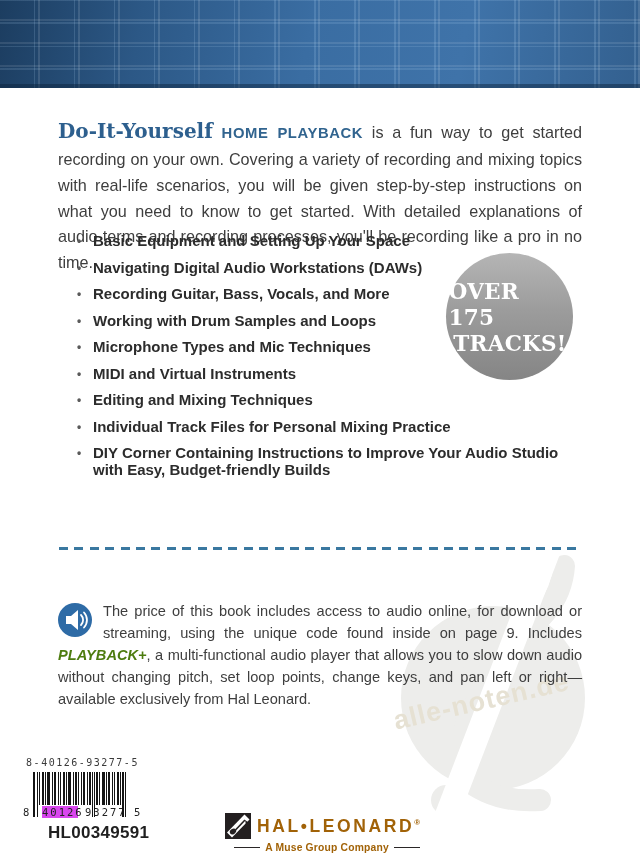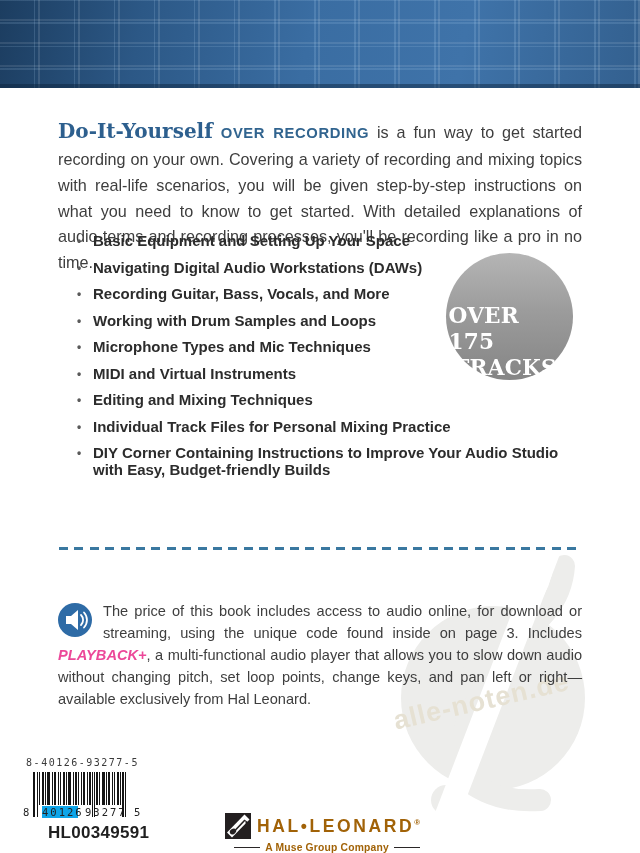--- a/index.html
+++ b/index.html
@@ -22,50 +22,50 @@
 
   
   .features{position:absolute;left:76px;top:233px;width:505px;margin:0;padding:0;z-index:2;}
   .features li{list-style:none;position:relative;padding-left:17px;margin:0 0 10px 0;
                font-weight:bold;font-size:15px;line-height:16.5px;color:#2c2c2c;}
   .features li::before{content:"•";position:absolute;left:1px;top:0;color:#5a5a5a;font-size:12px;}
 
   
   .badge{position:absolute;left:446px;top:253px;width:127px;height:127px;border-radius:50%;z-index:3;
          background:linear-gradient(180deg,#b5b5b5 0%,#9c9c9c 45%,#858585 100%);
-         display:flex;flex-direction:column;align-items:center;justify-content:flex-end;
+         display:flex;flex-direction:column;align-items:center;justify-content:center;
          font-family:"DejaVu Serif",serif;font-weight:bold;color:#ffffff;
          font-size:22.5px;line-height:26px;letter-spacing:.2px;transform:none;}
   .badge div{transform:scaleX(.96);}
 
   
   .dash-rule{position:absolute;left:59px;top:547px;width:522px;height:3px;z-index:2;
              background:repeating-linear-gradient(90deg,#3a78a0 0 9px,transparent 9px 15.4px);}
 
   
   .watermark{position:absolute;left:328px;top:548px;width:315px;height:300px;z-index:0;}
   .watermark svg{position:absolute;left:0;top:0;}
   .wm-text{position:absolute;left:66px;top:158px;transform:rotate(-13deg);transform-origin:left center;
            font-weight:bold;font-size:27px;letter-spacing:1px;color:#e6e1d3;}
 
   
   .audio{position:absolute;left:58px;top:585px;width:524px;z-index:2;
          font-size:14.6px;line-height:22px;color:#3e3e3e;text-align:justify;}
   .speaker{float:left;width:34px;height:34px;margin:3px 11px 2px 0;}
-  .playback{font-weight:bold;font-style:italic;color:#ec4899;}
+  .playback{font-weight:bold;font-style:italic;color:#4d7c0f;}
 
   
   .barcode-block{position:absolute;left:25px;top:757px;width:150px;height:96px;z-index:2;color:#2f2f2f;}
   .bc-top{position:absolute;left:0;top:0;width:115px;text-align:center;
           font-family:"DejaVu Sans Mono",monospace;font-size:10px;letter-spacing:1.5px;color:#3a3a3a;}
   .bars{position:absolute;left:8px;top:15px;width:98px;height:46px;}
   .bars i{position:absolute;top:0;background:#141414;}
   .bc-digit{position:absolute;top:34px;font-family:"DejaVu Sans Mono",monospace;font-size:10.5px;color:#222;}
   .bc-d-left{left:-10px;}
-  .bc-g1{left:9px;width:36px;text-align:left;letter-spacing:2px;background:#0ea5e9;}
+  .bc-g1{left:9px;width:36px;text-align:left;letter-spacing:2px;background:#d946ef;}
   .bc-g2{left:52px;width:36px;text-align:center;letter-spacing:2px;background:#fff;}
   .bc-d-right{left:101px;}
   .hl-number{position:absolute;left:23px;top:66px;font-weight:bold;font-size:17px;letter-spacing:.3px;color:#1f1f1f;}
 
   
   .publisher{position:absolute;left:225px;top:813px;width:200px;z-index:2;color:#a16207;}
   .pub-row{display:flex;align-items:center;}
   .pub-mark{width:26px;height:26px;flex:0 0 26px;}
   .pub-name{font-weight:bold;font-size:17.5px;letter-spacing:2.6px;margin-left:6px;white-space:nowrap;}
   .pub-reg{font-size:8px;vertical-align:super;letter-spacing:0;}
@@ -84,21 +84,21 @@
     <svg width="315" height="300" viewBox="0 0 315 300">
       <circle cx="165" cy="150" r="92" fill="#ededeb"></circle>
       <circle cx="118" cy="252" r="15" fill="#ededeb"></circle>
       <path d="M 212 252 C 128 258 86 186 138 132 C 182 88 232 74 236 18" stroke="#ededeb" stroke-width="22" fill="none" stroke-linecap="round"></path>
       <rect x="152" y="-45" width="24" height="390" fill="#ffffff" transform="rotate(21 165 150)"></rect>
     </svg>
     <div class="wm-text">alle-noten.de</div>
   </div>
 
   <p class="intro"><span class="lead-serif">Do-It-Yourself</span>
-    <span class="lead-caps">OVER RECORDING</span><span> is a fun way to get started recording on your own. Covering a variety of recording and mixing topics with real-life scenarios, you will be given step-by-step instructions on what you need to know to get started. With detailed explanations of audio terms and recording processes, you'll be recording like a pro in no time.</span></p>
+    <span class="lead-caps">HOME PLAYBACK</span><span> is a fun way to get started recording on your own. Covering a variety of recording and mixing topics with real-life scenarios, you will be given step-by-step instructions on what you need to know to get started. With detailed explanations of audio terms and recording processes, you'll be recording like a pro in no time.</span></p>
 
   <ul class="features">
       <li>Basic Equipment and Setting Up Your Space</li>
       <li>Navigating Digital Audio Workstations (DAWs)</li>
       <li>Recording Guitar, Bass, Vocals, and More</li>
       <li>Working with Drum Samples and Loops</li>
       <li>Microphone Types and Mic Techniques</li>
       <li>MIDI and Virtual Instruments</li>
       <li>Editing and Mixing Techniques</li>
       <li>Individual Track Files for Personal Mixing Practice</li>
@@ -110,21 +110,21 @@
     <div>TRACKS!</div>
   </div>
 
   <div class="dash-rule"></div>
 
   <p class="audio">
     <svg class="speaker" viewBox="0 0 34 34">
       <circle cx="17" cy="17" r="17" fill="#2e6ba6"></circle>
       <path d="M8 13 h5 l7 -6 v20 l-7 -6 h-5 z" fill="#ffffff"></path>
       <path d="M23 12 a7 7 0 0 1 0 10 M26 9.5 a11 11 0 0 1 0 15" stroke="#ffffff" stroke-width="1.8" fill="none" stroke-linecap="round"></path>
-    </svg><span>The price of this book includes access to audio online, for download or streaming, using the unique code found inside on page 3. Includes </span><span class="playback">PLAYBACK+</span><span>, a multi-functional audio player that allows you to slow down audio without changing pitch, set loop points, change keys, and pan left or right—available exclusively from Hal Leonard.</span>
+    </svg><span>The price of this book includes access to audio online, for download or streaming, using the unique code found inside on page 9. Includes </span><span class="playback">PLAYBACK+</span><span>, a multi-functional audio player that allows you to slow down audio without changing pitch, set loop points, change keys, and pan left or right—available exclusively from Hal Leonard.</span>
   </p>
 
   <div class="barcode-block">
     <div class="bc-top">8-40126-93277-5</div>
     <div class="bars">
       <span class="bc-digit bc-d-left">8</span>
       <span class="bc-digit bc-g1">40126</span>
       <span class="bc-digit bc-g2">93277</span>
       <span class="bc-digit bc-d-right">5</span>
     <i style="left: 0px; width: 2px; height: 45px;"></i>

